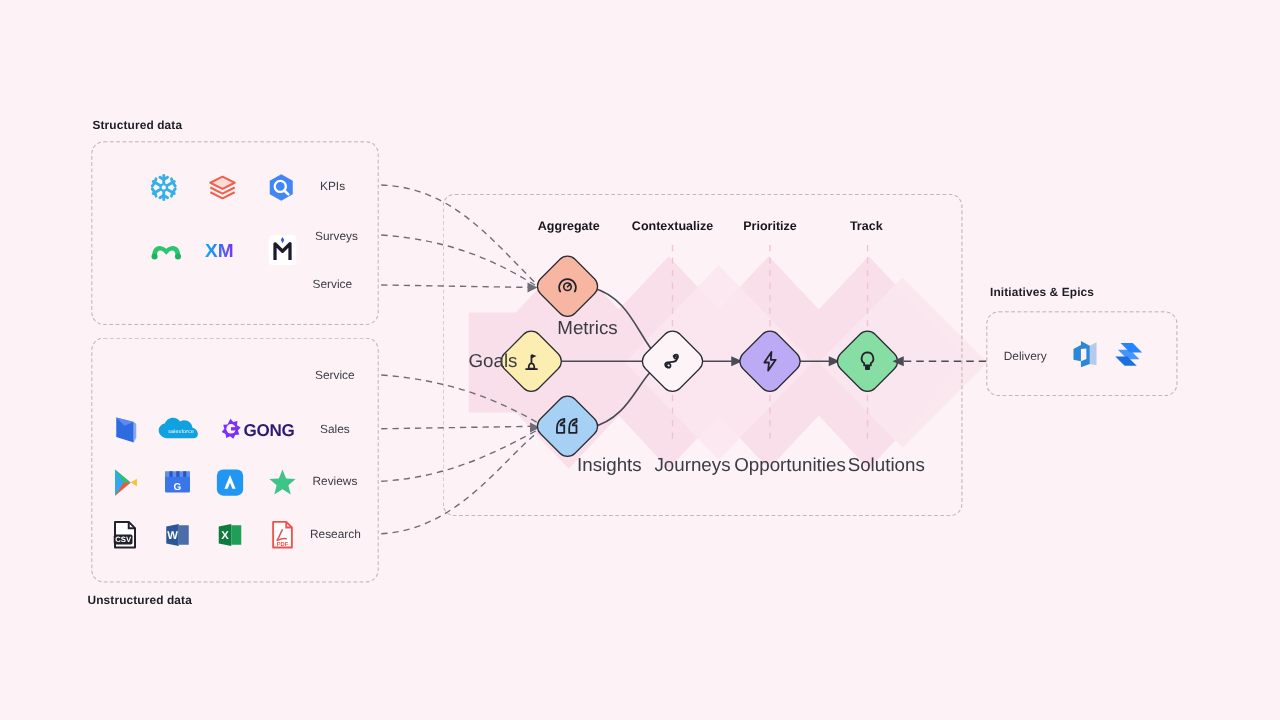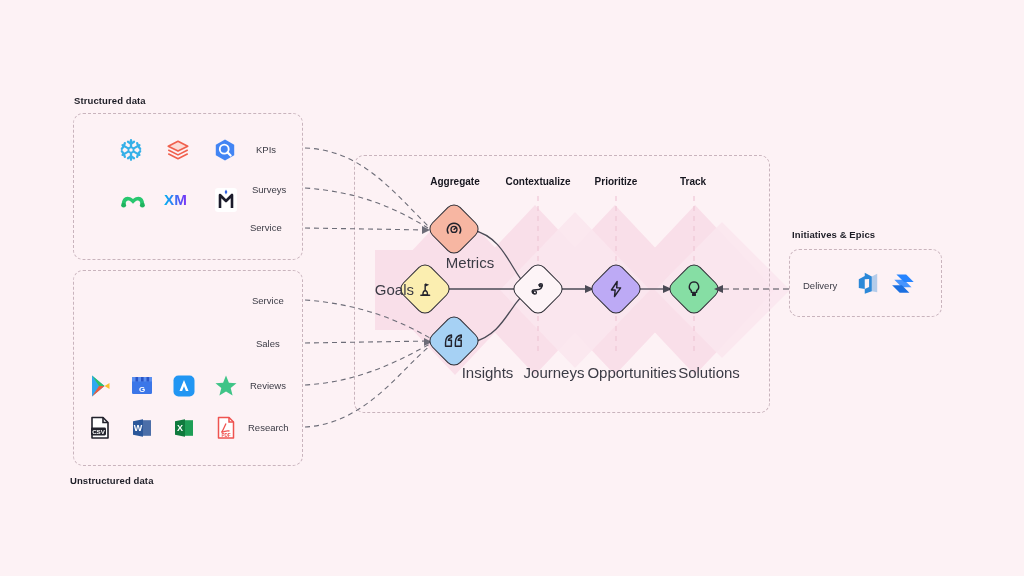--- a/index.html
+++ b/index.html
@@ -183,20 +183,43 @@
   </div>
   <div class="cat-label" style="left:252px;top:184px;">Surveys</div>
 
   <div class="cat-label" style="left:250px;top:222px;">Service</div>
 
   <div class="dashed-box" style="left:73px;top:270px;width:230px;height:196px;"></div>
   <div class="group-caption" style="left:70px;top:475px;">Unstructured data</div>
 
   <div class="cat-label" style="left:252px;top:295px;">Service</div>
 
+  <div class="src-row" style="left:90px;top:329px;width:148px;height:30px;justify-content:space-between;">
+    <span class="logo">
+      <svg width="22" height="26" viewBox="0 0 22 26">
+        <path d="M3 3 L17 6.5 L17 23 L3 18.5 Z" fill="#2c6be0"></path>
+        <path d="M17 6.5 L19 8 L19 19 L17 23 Z" fill="#8aa8f0"></path>
+        <path d="M3 3 L17 6.5 L9.5 9.5 Z" fill="#5d8af0"></path>
+      </svg>
+    </span>
+    <span class="logo">
+      <svg width="34" height="24" viewBox="0 0 36 24">
+        <path d="M9 19 C4.6 19 1 16 1 12.4 C1 9.5 3.2 7 6.2 6.5 C7.2 3.6 10 1.6 13.2 1.6 C15.7 1.6 17.9 2.8 19.2 4.7 C20.2 4.1 21.4 3.8 22.6 3.8 C26.3 3.8 29.3 6.6 29.6 10.1 C32.2 10.7 34.2 12.9 34.2 15.5 C34.2 17.5 32.5 19 30.2 19 Z" fill="#12a1e0"></path>
+        <text x="9" y="14.5" font-family="Liberation Sans, sans-serif" font-size="4.4" fill="#ffffff" letter-spacing="0.2">salesforce</text>
+      </svg>
+    </span>
+    <span class="logo">
+      <svg width="64" height="24" viewBox="0 0 68 24">
+        <path d="M11 2.5 L13.4 5.2 L16.9 4.4 L16.6 8 L19.7 9.8 L17.3 12.5 L18.6 15.8 L15 16.2 L13.5 19.5 L10.6 17.4 L7.4 18.8 L6.8 15.3 L3.6 13.8 L5.8 11 L4.9 7.5 L8.5 7.3 Z" fill="#7b2ff7"></path>
+        <circle cx="11.5" cy="11" r="4" fill="#fdf2f5"></circle>
+        <rect x="11.5" y="9.6" width="5.4" height="2.8" fill="#7b2ff7"></rect>
+        <text x="22" y="17" font-family="Liberation Sans, sans-serif" font-size="14.5" font-weight="bold" fill="#2b1a72" letter-spacing="-0.2">GONG</text>
+      </svg>
+    </span>
+  </div>
   <div class="cat-label" style="left:256px;top:338px;">Sales</div>
 
   <div class="src-row" style="left:88px;top:371px;width:150px;height:30px;justify-content:space-between;">
     <span class="logo">
       <svg width="24" height="26" viewBox="0 0 24 26">
         <path d="M4 2.5 L16.5 13 L4 23.5 Z" fill="#31a8f0"></path>
         <path d="M4 2.5 L16.5 13 L11 13 Z" fill="#2fc16a"></path>
         <path d="M4 23.5 L16.5 13 L11 13 Z" fill="#f05a3a"></path>
         <path d="M16.5 13 L21.5 10 L21.5 16 Z" fill="#fbc02d"></path>
       </svg>

